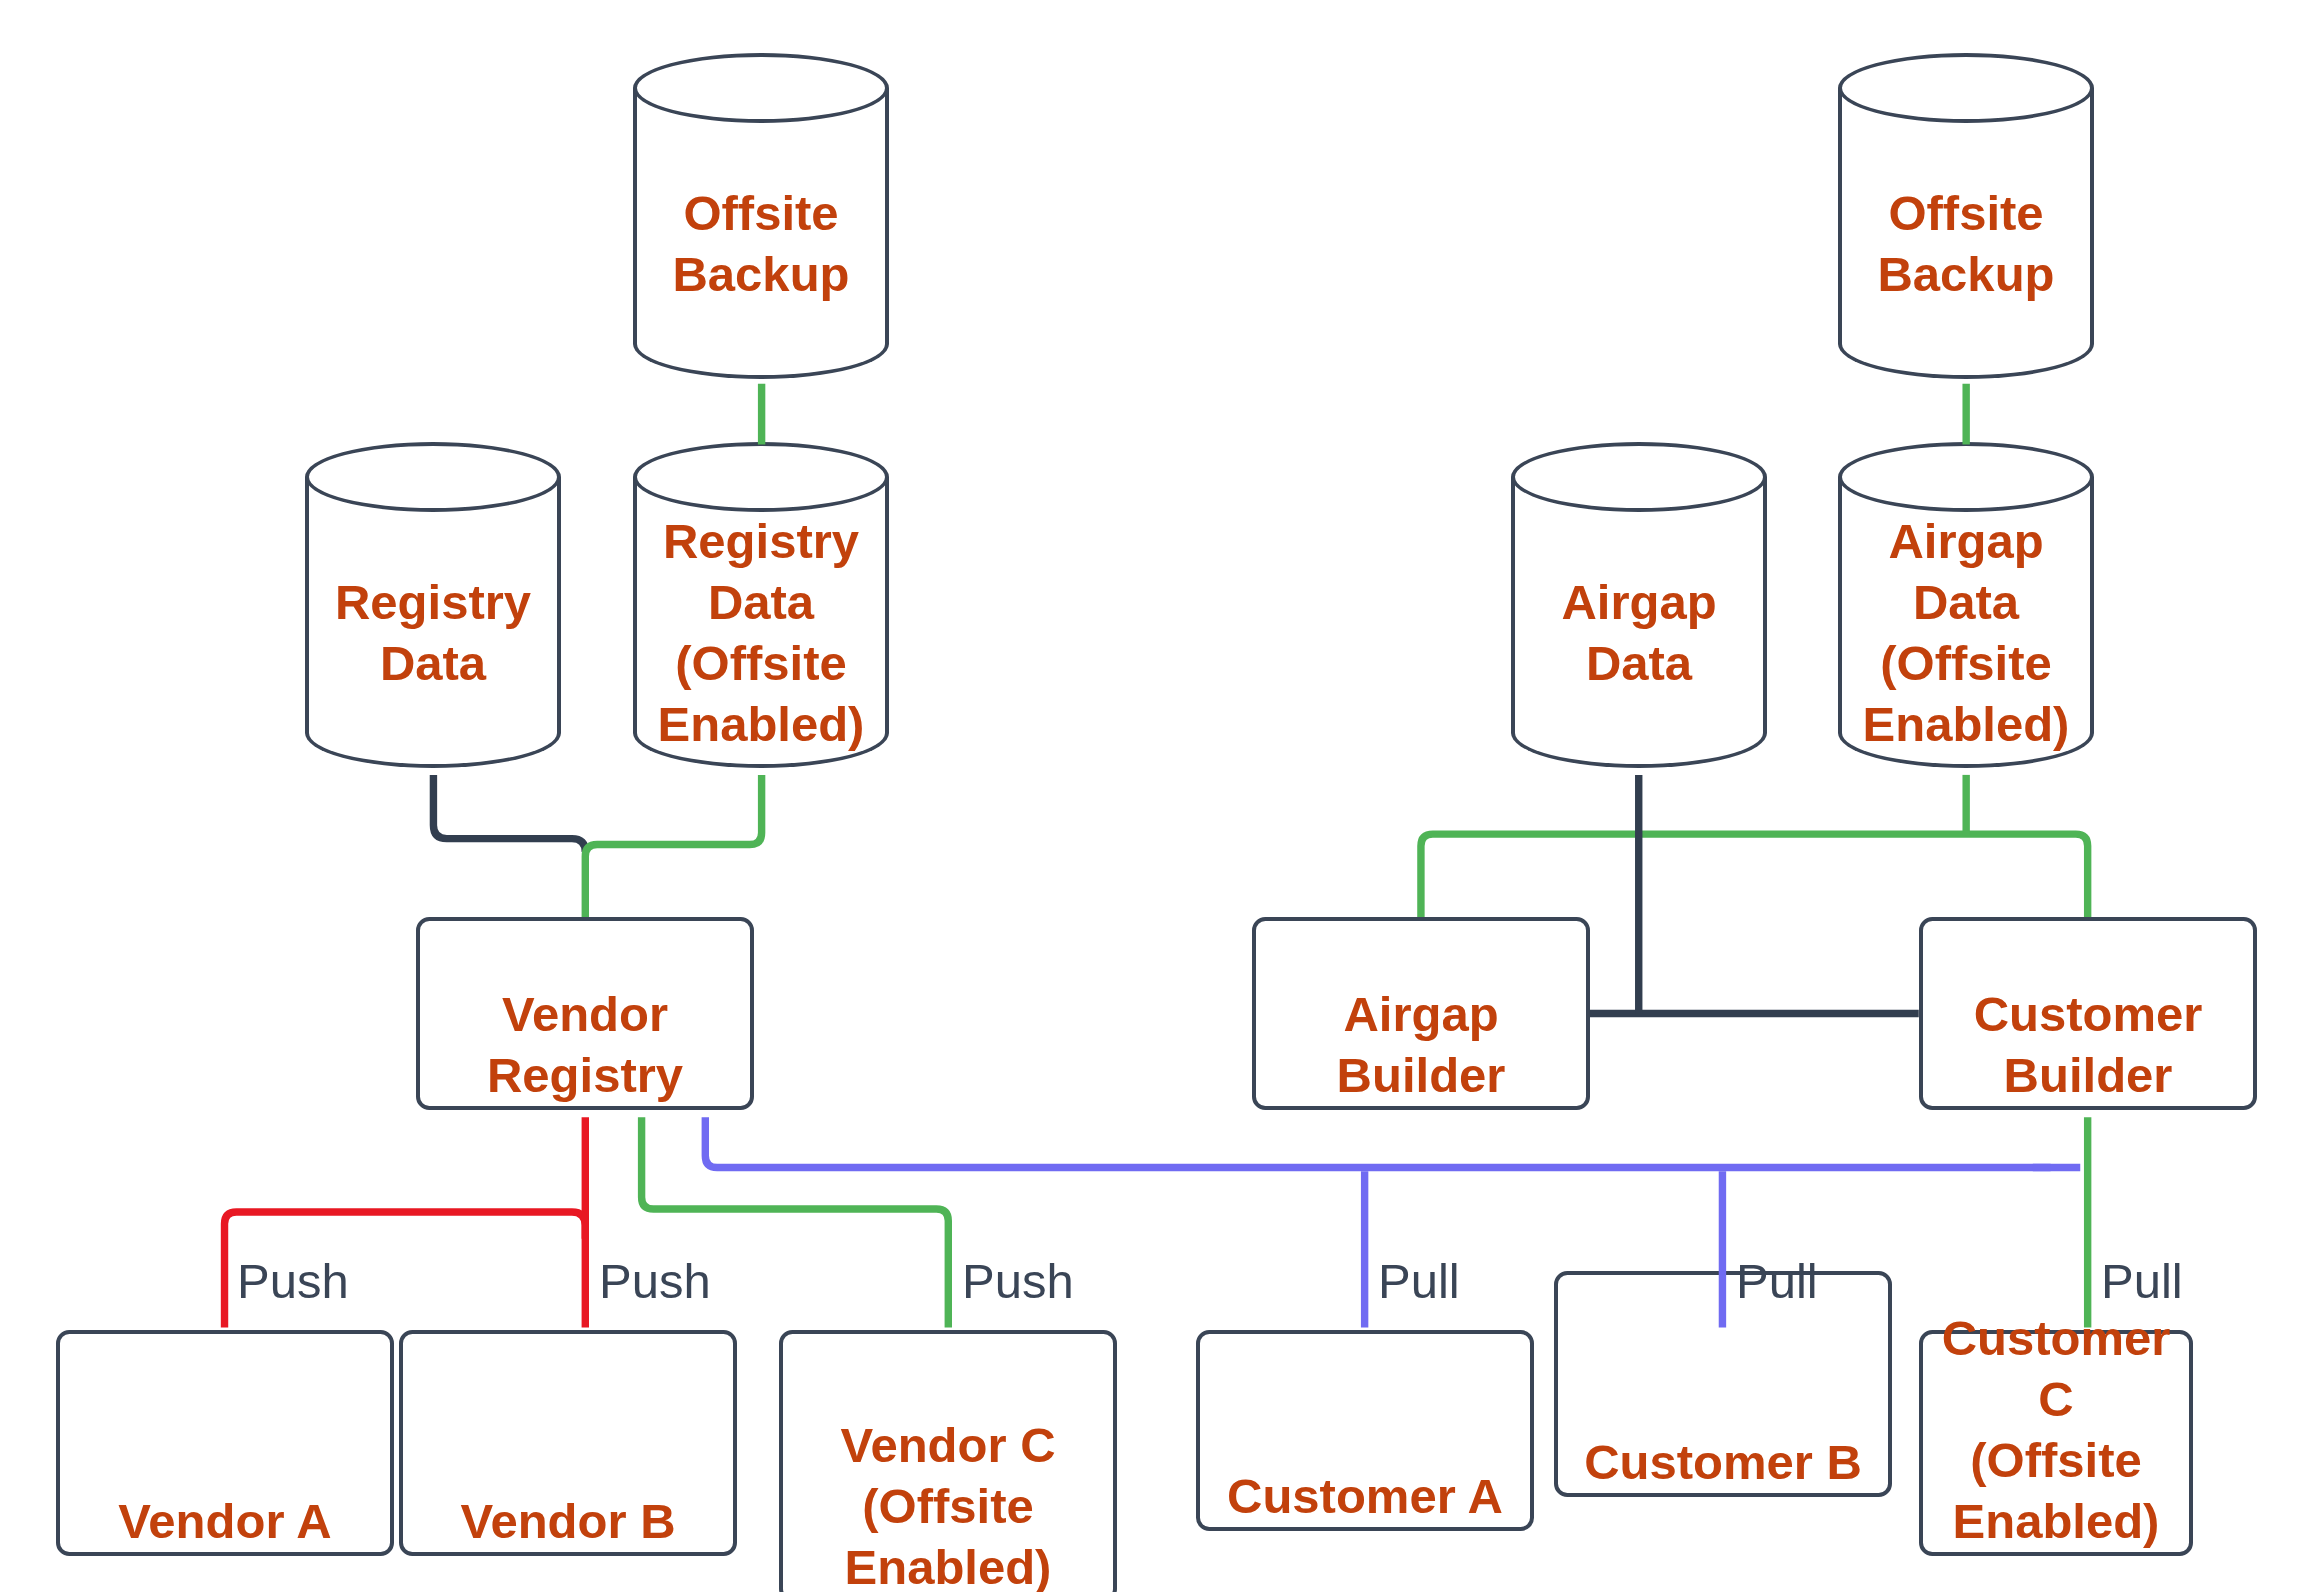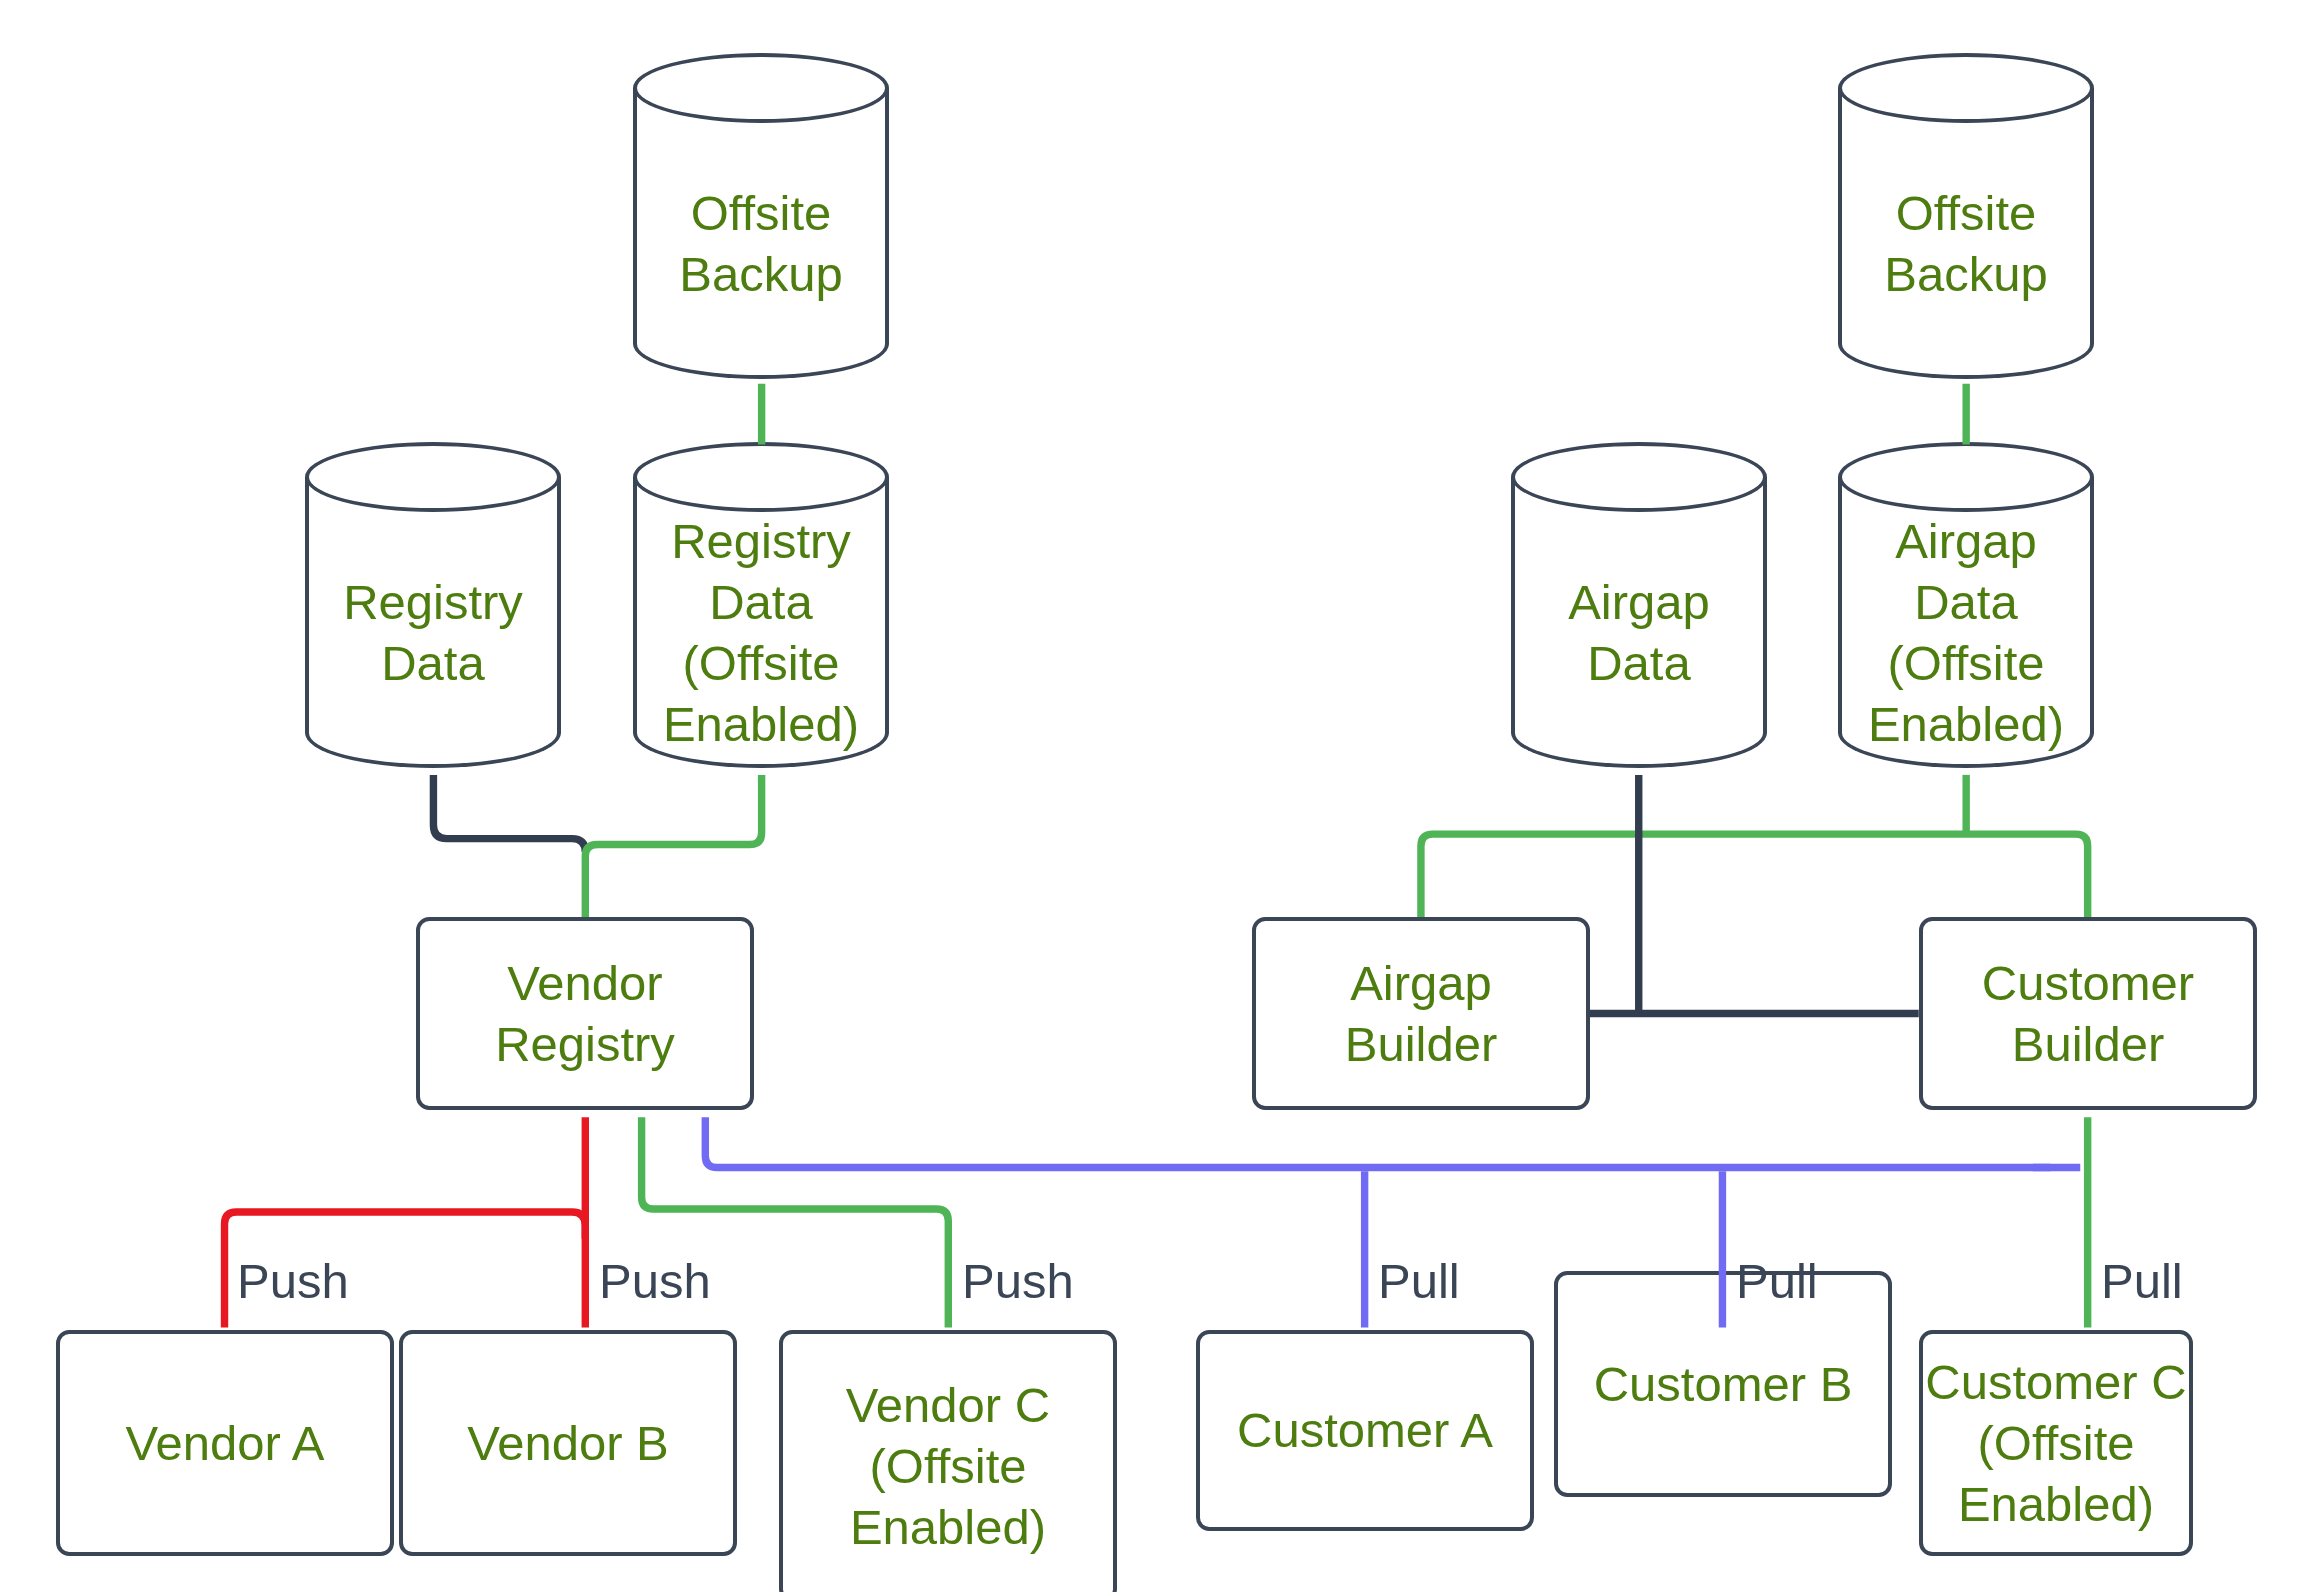--- a/index.html
+++ b/index.html
@@ -1,30 +1,30 @@
 <!DOCTYPE html>
 <html style="font-size:12px"><head>
 <meta charset="utf-8">
 <style>
   html,body{margin:0;padding:0;background:#ffffff;}
   body{width:2307px;height:1592px;font-family:"Liberation Sans",sans-serif;}
   .canvas{position:relative;width:2307px;height:1592px;background:#ffffff;overflow:hidden;}
 
   
   .box{position:absolute;background:#ffffff;border:4.4px solid #3a4556;border-radius:13.3px;
-       display:flex;align-items:center;justify-content:center;box-sizing:border-box;}
+       display:flex;align-items:flex-end;justify-content:center;box-sizing:border-box;}
   .cylinder{position:absolute;}
   .cyl-body{position:absolute;left:0;right:0;top:35px;bottom:0;background:#ffffff;
             border:4.4px solid #3a4556;border-top:none;box-sizing:border-box;
             border-radius:0 0 128px 128px / 0 0 35px 35px;}
   .cyl-top{position:absolute;left:0;right:0;top:0;height:70px;background:#ffffff;
            border:4.4px solid #3a4556;border-radius:50%;box-sizing:border-box;}
   .cyl-label{position:absolute;left:0;right:0;top:70px;bottom:15px;
              display:flex;align-items:center;justify-content:center;}
-  .node-label{color:#4d7c0f;font-size:49px;line-height:61px;white-space:pre-line;text-align:center;}
+  .node-label{color:#c2410c;font-size:49px;line-height:61px;white-space:pre-line;text-align:center;font-weight:bold;}
 
   
   svg.edges{position:absolute;left:0;top:0;width:2307px;height:1592px;pointer-events:none;}
   svg.edges path{fill:none;stroke-width:10;}
   .e-green{stroke:#4fb456;}
   .e-red{stroke:#e81823;}
   .e-blue{stroke:#706bf2;}
   .e-dark{stroke:#323e4f;}
 
   

